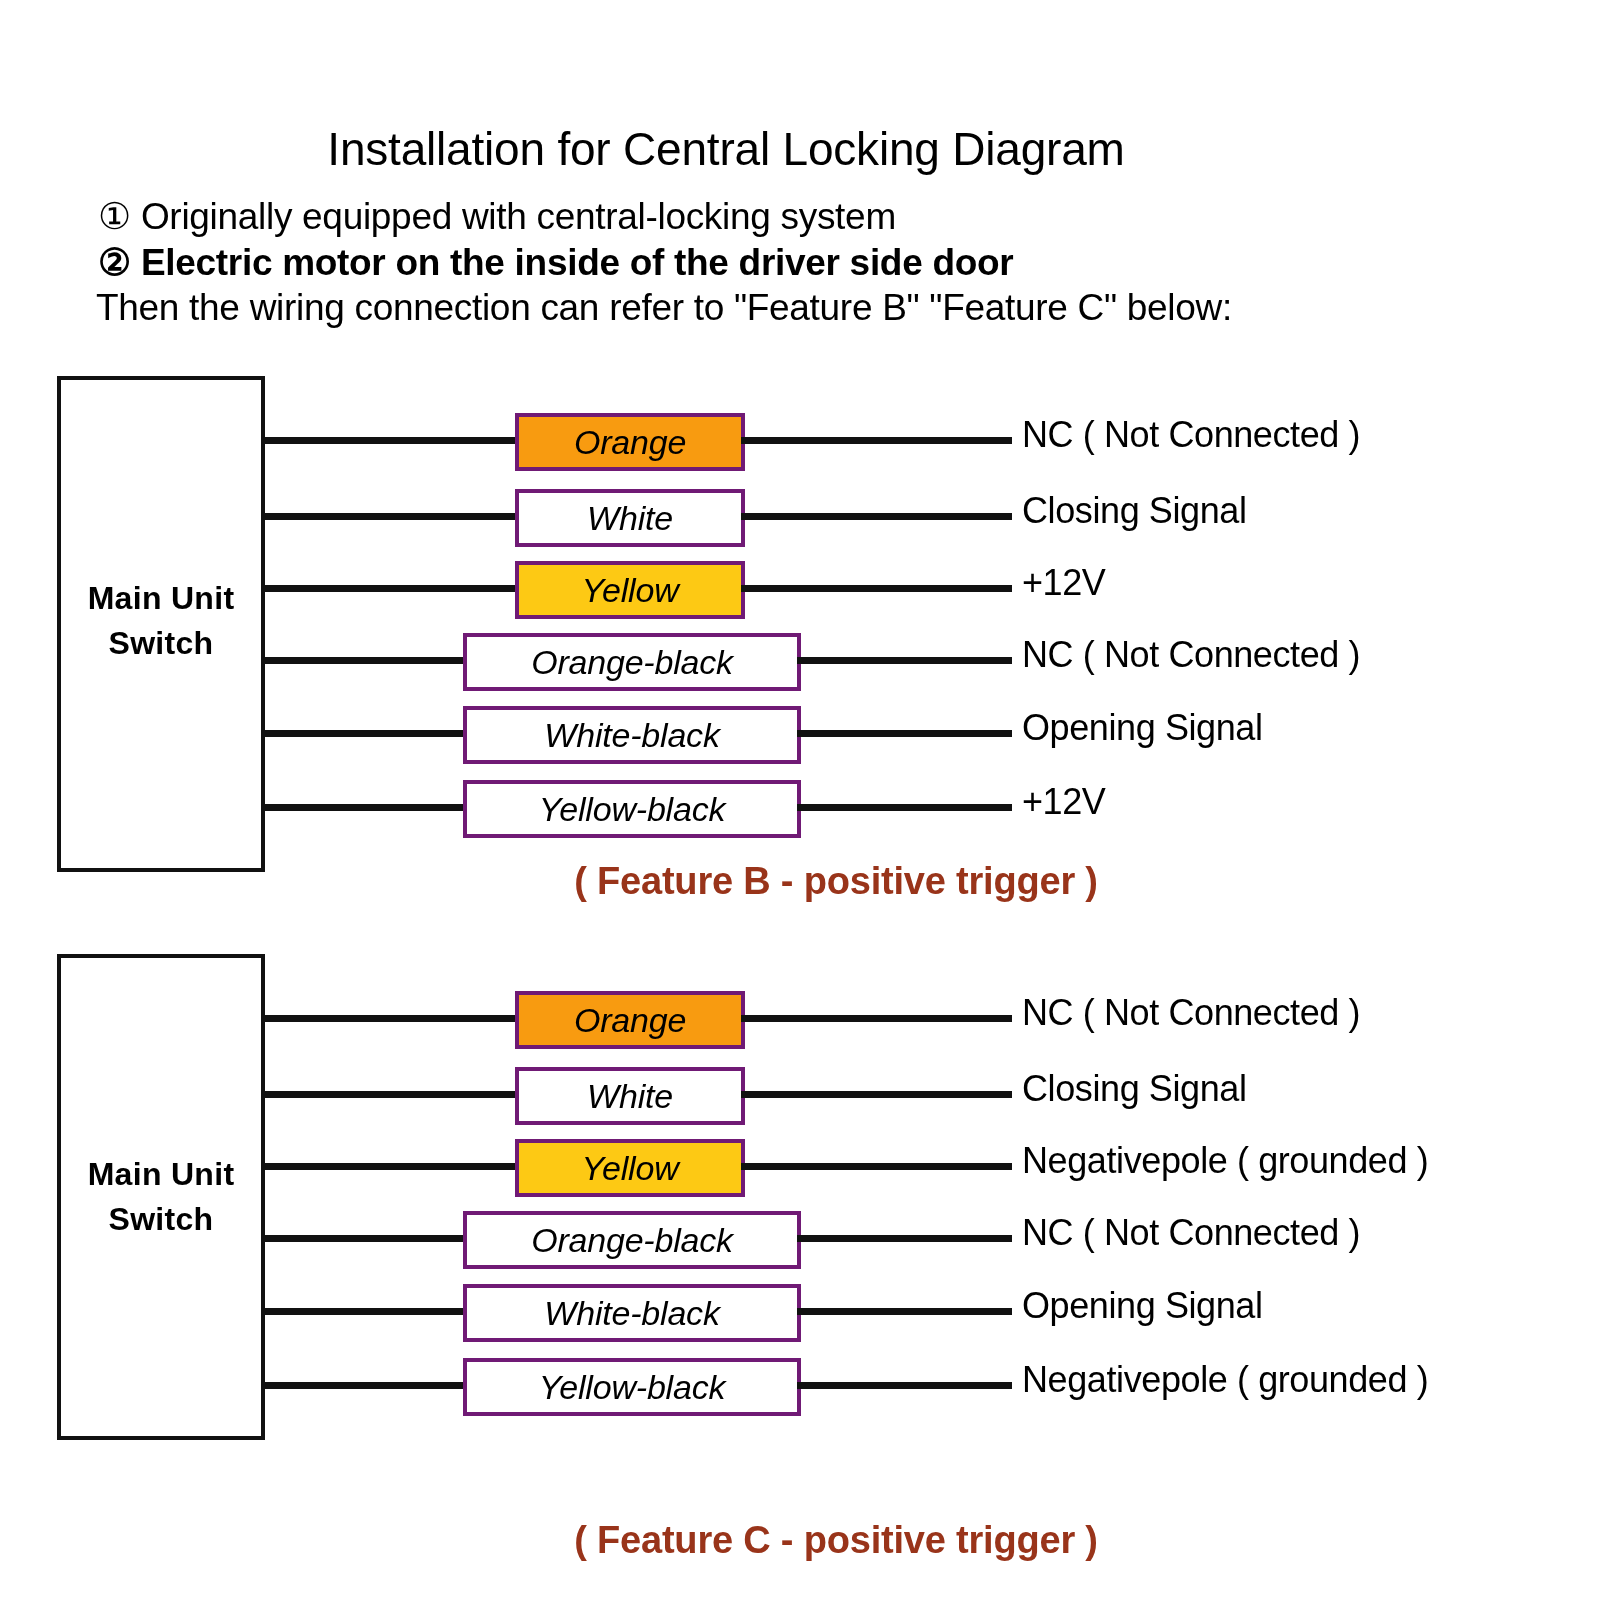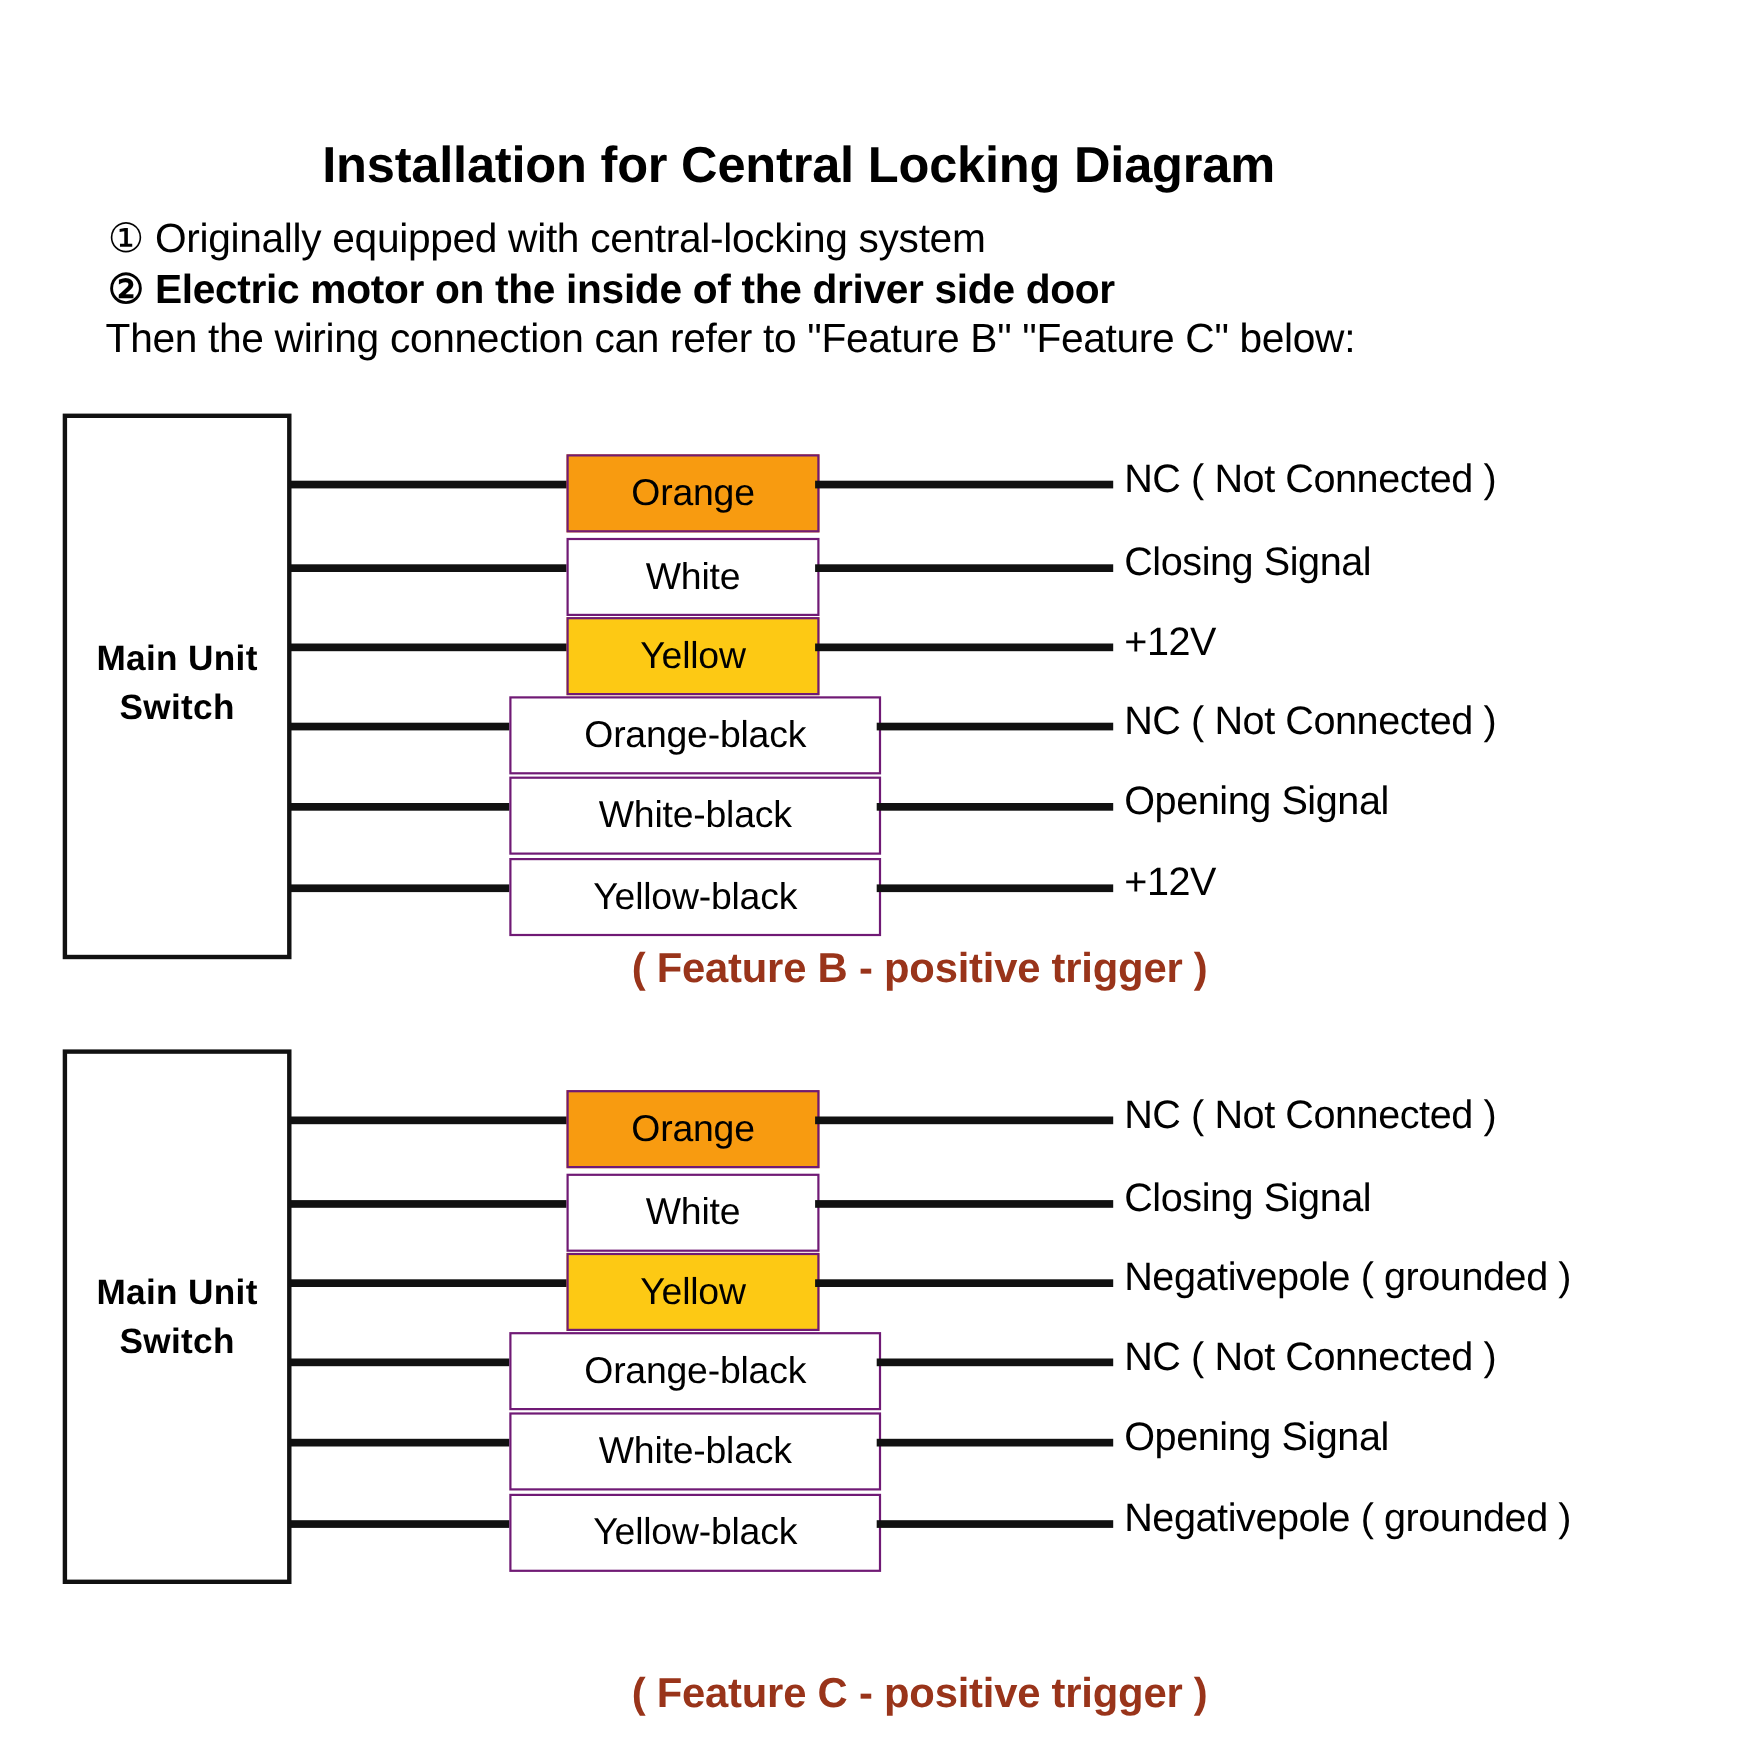--- a/index.html
+++ b/index.html
@@ -17,21 +17,21 @@
   }
 
   
   #page-title {
     position: absolute;
     top: 122px;
     left: 0;
     width: 1452px;
     text-align: center;
     font-size: 46px;
-    font-weight: bold;
+    font-weight: normal;
     letter-spacing: -0.2px;
     white-space: nowrap;
   }
   .intro-line {
     position: absolute;
     left: 98px;
     font-size: 37px;
     font-weight: normal;
     white-space: nowrap;
     letter-spacing: -0.3px;
@@ -92,31 +92,32 @@
     top: -3px;
   }
   .wire-right {
     position: absolute;
     height: 7px;
     background: #111111;
     top: -3px;
   }
   .color-box {
     position: absolute;
-    border: 2px solid #701a75;
+    border: 4px solid #701a75;
     box-sizing: border-box;
-    height: 71px;
+    height: 58px;
     top: -27px;
     background: #ffffff;
     display: flex;
     align-items: center;
     justify-content: center;
     font-size: 34px;
     letter-spacing: -0.2px;
     white-space: nowrap;
+    font-style: italic;
   }
   .signal-label {
     position: absolute;
     left: 1022px;
     top: -26px;
     font-size: 36px;
     white-space: nowrap;
     letter-spacing: -0.4px;
   }
 

